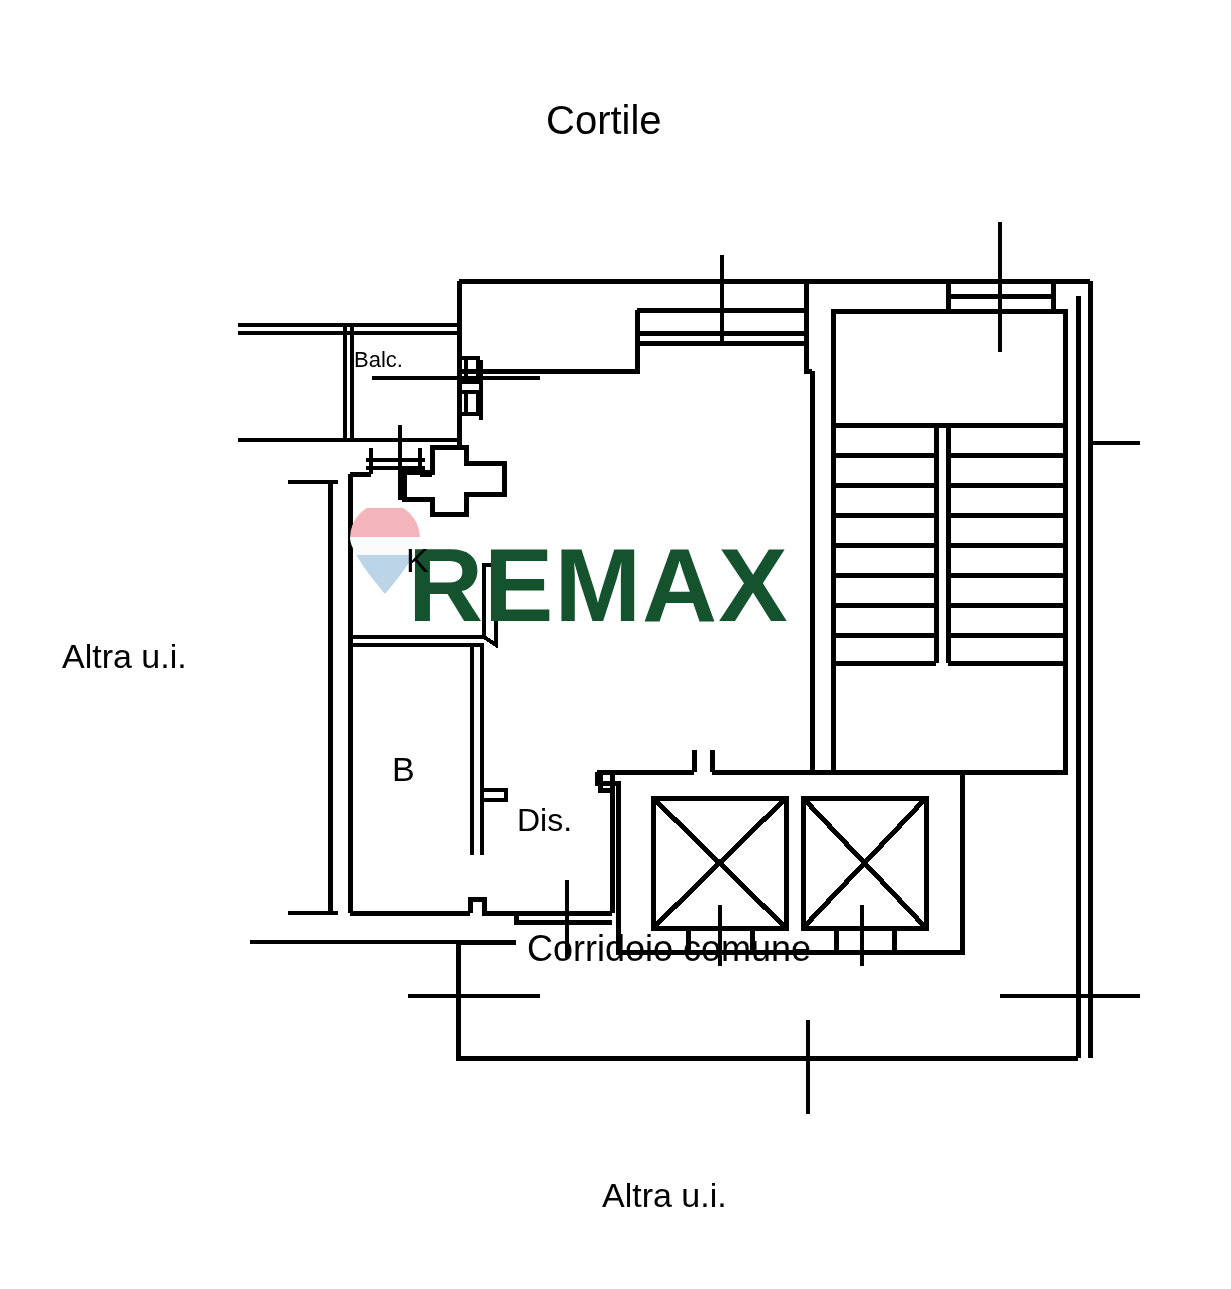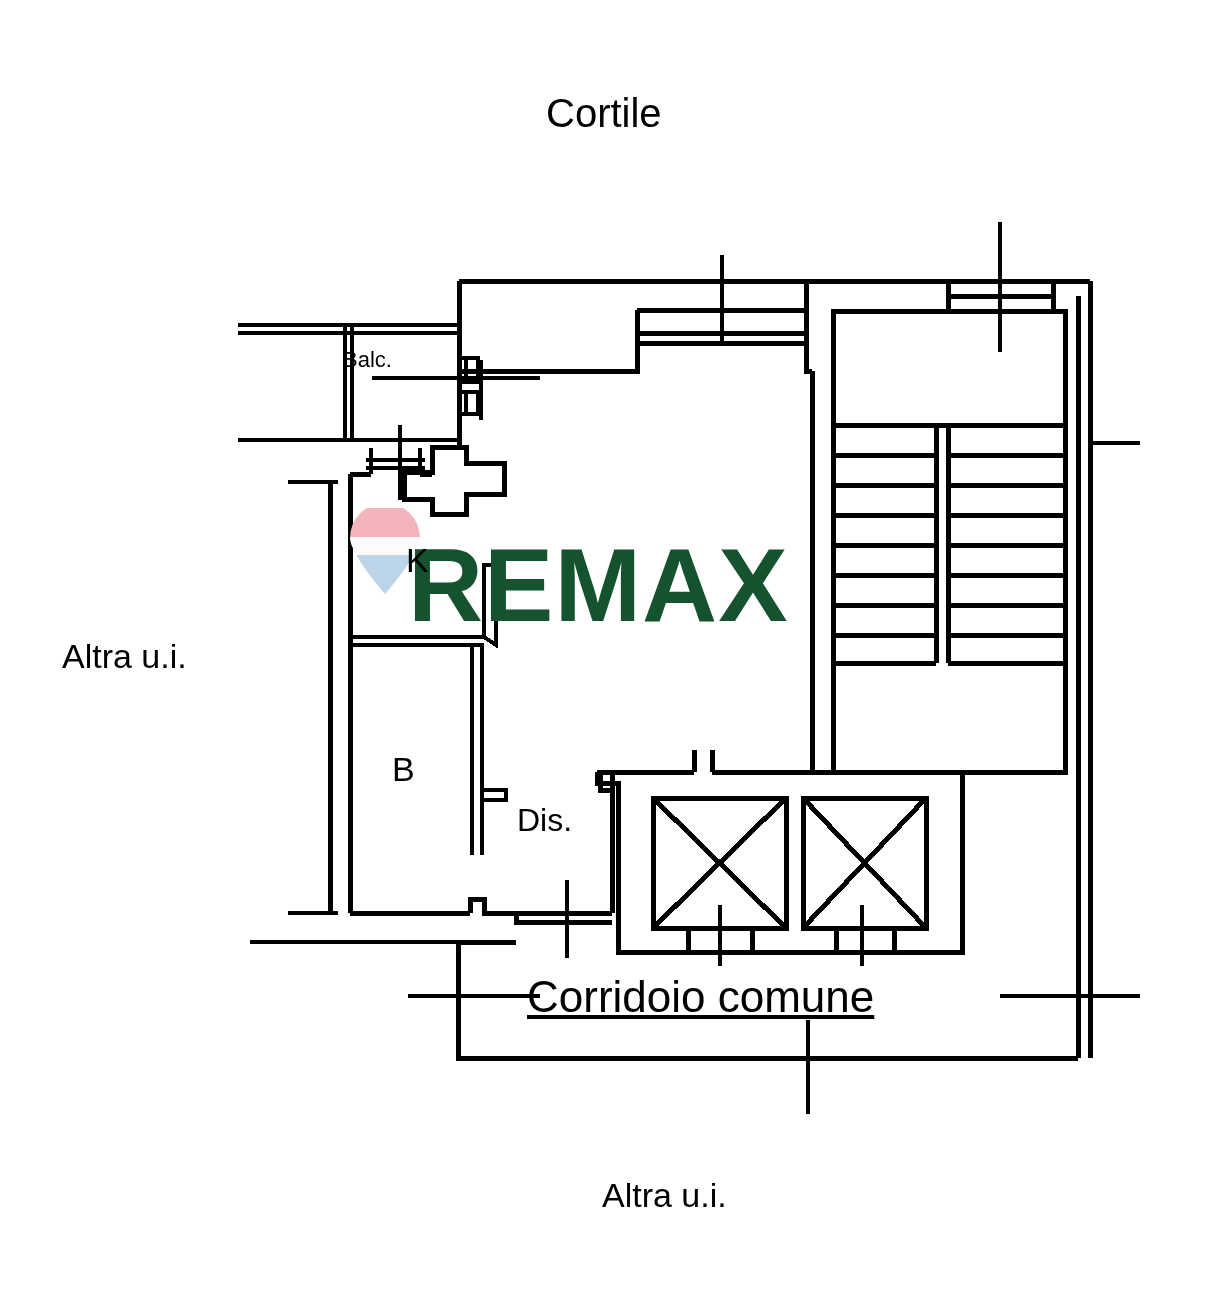--- a/index.html
+++ b/index.html
@@ -23,25 +23,25 @@
     left: 0;
     width: 1231px;
     height: 1289px;
   }
   .label {
     position: absolute;
     color: #000000;
     white-space: nowrap;
     font-family: "Liberation Sans", sans-serif;
   }
-  .label-cortile   { font-size: 40px; left: 546px; top: 91px; }
+  .label-cortile   { font-size: 40px; left: 546px; top: 98px; }
   .label-altra-l   { font-size: 34px; left: 62px;  top: 637px; }
   .label-altra-b   { font-size: 34px; left: 602px; top: 1176px; }
-  .label-corridoio { font-size: 44px; left: 527px; top: 972px; text-decoration: underline; }
-  .label-balc      { font-size: 22px; left: 343px; top: 347px; }
+  .label-corridoio { font-size: 36px; left: 527px; top: 928px; }
+  .label-balc      { font-size: 22px; left: 354px; top: 347px; }
   .label-k         { font-size: 34px; left: 406px; top: 541px; }
   .label-b         { font-size: 34px; left: 392px; top: 750px; }
   .label-dis       { font-size: 32px; left: 517px; top: 802px; }
 
   
   #watermark {
     position: absolute;
     left: 340px;
     top: 498px;
     width: 520px;

